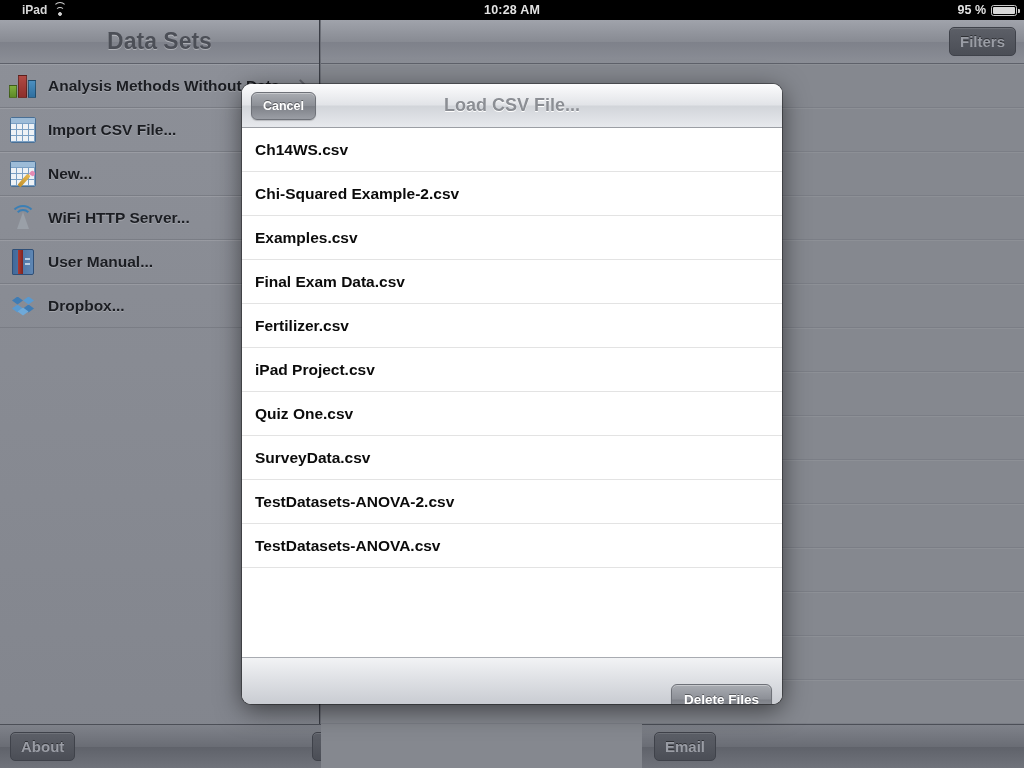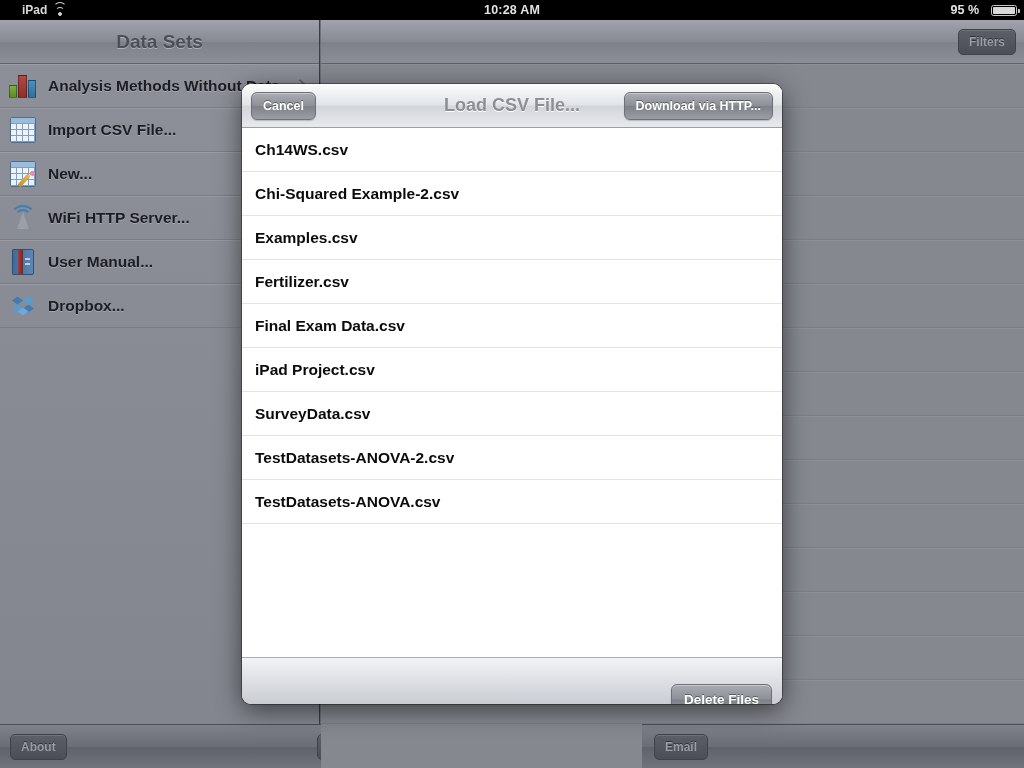--- a/index.html
+++ b/index.html
@@ -19,21 +19,21 @@
     display: flex; align-items: center;
     z-index: 60;
   }
   .sb-left { display: flex; align-items: center; gap: 5px; padding-left: 22px; }
   .sb-center {
     position: absolute; left: 0; right: 0; text-align: center;
     font-size: 12.5px; font-weight: bold; color: #e2e2e2; letter-spacing: .2px;
   }
   .sb-right {
     position: absolute; right: 7px; top: 0; height: 20px;
-    display: flex; align-items: center; gap: 12px;
+    display: flex; align-items: center; gap: 5px;
   }
   .wifi-glyph { display:inline-block; width: 15px; height: 11px; position: relative; }
   .wifi-glyph i {
     position: absolute; left: 50%; bottom: 0; transform: translateX(-50%);
     border: 1.6px solid #cfcfcf; border-bottom-color: transparent;
     border-left-color: transparent; border-right-color: transparent;
     border-radius: 50%;
   }
   .wifi-glyph i:nth-child(1){ width: 14px; height: 14px; bottom: 0px; }
   .wifi-glyph i:nth-child(2){ width: 9px;  height: 9px;  bottom: 0px; }
@@ -64,25 +64,25 @@
 
   
   .navbar {
     height: 44px; width: 100%;
     background: linear-gradient(to bottom,#a0a3ab 0%,#888b93 50%,#7e818a 51%,#8b8e96 100%);
     border-bottom: 1px solid #5e616a;
     display: flex; align-items: center; position: relative;
   }
   .navbar-title {
     position: absolute; left: 0; right: 0; text-align: center;
-    font-size: 19px; font-weight: bold; color: #4c4f57;
+    font-size: 23px; font-weight: bold; color: #4c4f57;
     text-shadow: 0 1px 0 rgba(255,255,255,.35);
   }
   .nav-btn {
-    font-size: 12px; font-weight: bold; color: #9a9da5;
+    font-size: 15px; font-weight: bold; color: #9a9da5;
     background: linear-gradient(to bottom,#5c5f67 0%,#4b4e56 100%);
     border: 1px solid #3f424a; border-radius: 5px;
     padding: 5px 10px; text-shadow: 0 -1px 0 rgba(0,0,0,.45);
     box-shadow: inset 0 1px 0 rgba(255,255,255,.12);
     cursor: default;
   }
   .navbar .nav-btn.right { position: absolute; right: 8px; }
 
   
   .m-list { list-style: none; }
@@ -381,41 +381,43 @@
 
     </div>
   </div>
 
   <div class="dim"></div>
 
   <div class="modal">
     <div class="modal-header">
       <span class="m-btn cancel">Cancel</span>
       <div class="modal-title">Load CSV File...</div>
-      <span class="m-btn download">Download via HTTP...</span>
     </div>
 
     <div class="file-list">
       <div class="file-row">
           <span class="file-name">Ch14WS.csv</span>
         </div>
       <div class="file-row">
           <span class="file-name">Chi-Squared Example-2.csv</span>
         </div>
       <div class="file-row">
           <span class="file-name">Examples.csv</span>
         </div>
       <div class="file-row">
+          <span class="file-name">Final Exam Data.csv</span>
+        </div>
+      <div class="file-row">
           <span class="file-name">Fertilizer.csv</span>
         </div>
       <div class="file-row">
-          <span class="file-name">Final Exam Data.csv</span>
-        </div>
-      <div class="file-row">
           <span class="file-name">iPad Project.csv</span>
+        </div>
+      <div class="file-row">
+          <span class="file-name">Quiz One.csv</span>
         </div>
       <div class="file-row">
           <span class="file-name">SurveyData.csv</span>
         </div>
       <div class="file-row">
           <span class="file-name">TestDatasets-ANOVA-2.csv</span>
         </div>
       <div class="file-row">
           <span class="file-name">TestDatasets-ANOVA.csv</span>
         </div>

